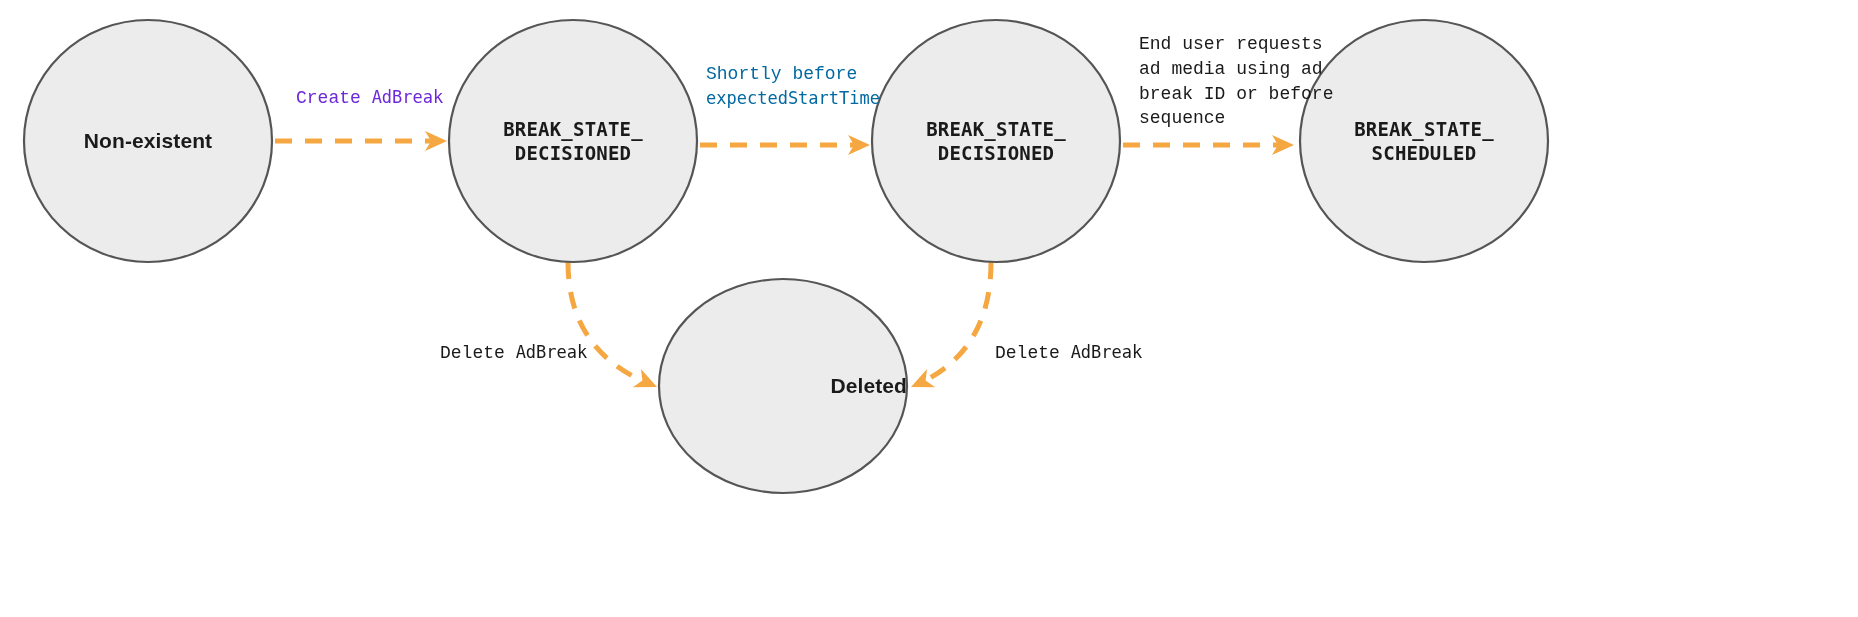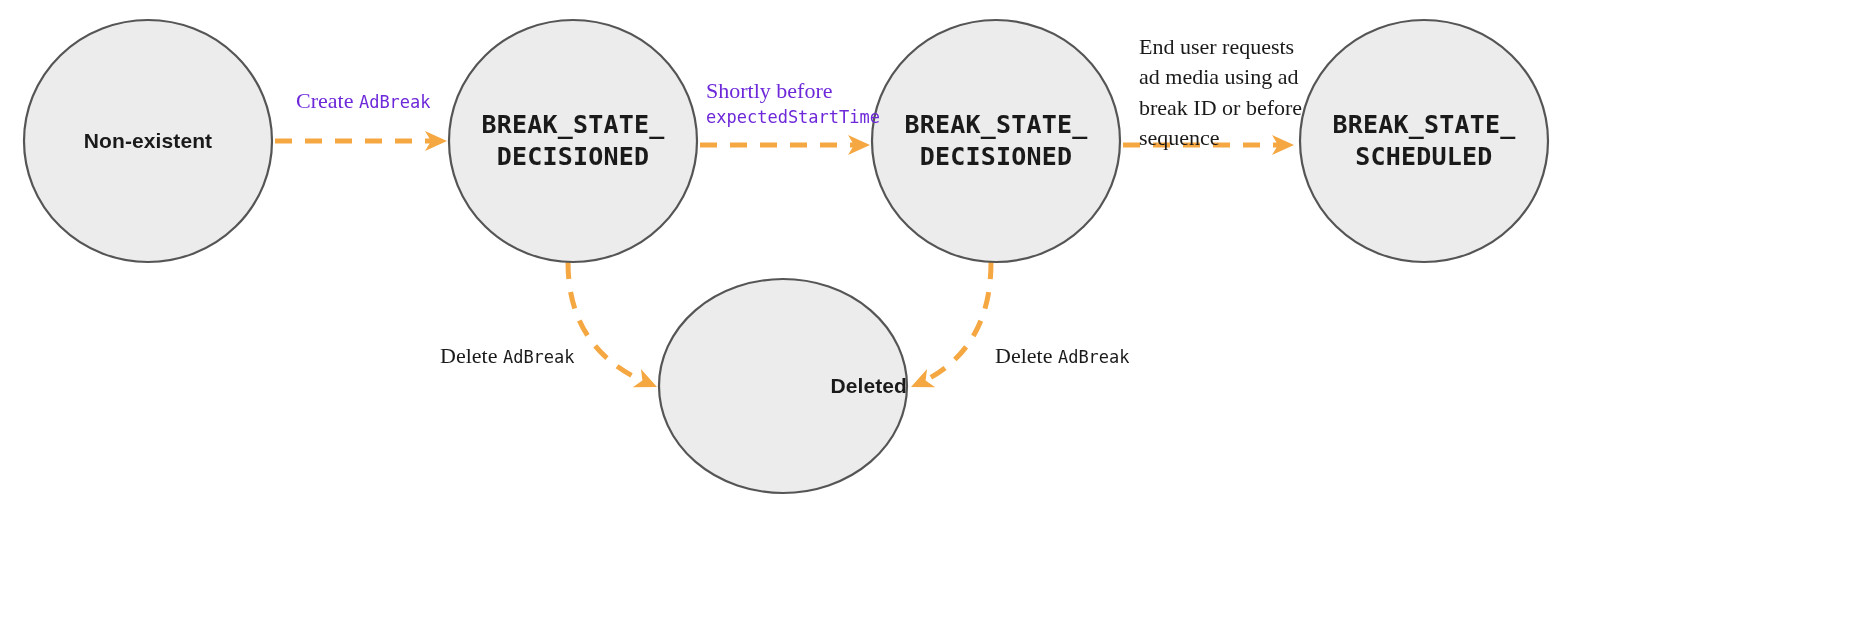--- a/index.html
+++ b/index.html
@@ -37,37 +37,37 @@
     pointer-events:none;
     white-space:pre;
   }
   .node-label.sans{
     font-family:"Liberation Sans", sans-serif;
     font-size:21px;
     letter-spacing:0.1px;
   }
   .node-label.mono{
     font-family:"DejaVu Sans Mono", monospace;
-    font-size:25px;
+    font-size:19px;
     letter-spacing:0.2px;
   }
   .edge-label{
     position:absolute;
     color:#1a1a1a;
     line-height:1.38;
     white-space:pre;
     pointer-events:none;
   }
   .edge-label .mono-part{
     font-family:"DejaVu Sans Mono", monospace;
     font-size:17px;
   }
   .edge-label .sans-part{
-    font-family:Liberation Serif, serif;
-    font-size:22px;
+    font-family:Liberation Mono, monospace;
+    font-size:18px;
   }
   .edge-path{
     fill:none;
     stroke-linecap:butt;
   }
 </style>
 </head>
 <body>
 
 <div id="diagram-root" style="background: rgb(255, 255, 255);">
@@ -96,19 +96,19 @@
 
   <div id="node-labels-layer">
       <div class="node-label sans" style="left: 24px; top: 20px; width: 248px; height: 242px; display: flex; flex-direction: column; align-items: center; justify-content: center; color: rgb(26, 26, 26);"><div>Non-existent</div></div>
       <div class="node-label mono" style="left: 449px; top: 20px; width: 248px; height: 242px; display: flex; flex-direction: column; align-items: center; justify-content: center; color: rgb(26, 26, 26);"><div>BREAK_STATE_</div><div>DECISIONED</div></div>
       <div class="node-label mono" style="left: 872px; top: 20px; width: 248px; height: 242px; display: flex; flex-direction: column; align-items: center; justify-content: center; color: rgb(26, 26, 26);"><div>BREAK_STATE_</div><div>DECISIONED</div></div>
       <div class="node-label mono" style="left: 1300px; top: 20px; width: 248px; height: 242px; display: flex; flex-direction: column; align-items: center; justify-content: center; color: rgb(26, 26, 26);"><div>BREAK_STATE_</div><div>SCHEDULED</div></div>
       <div class="node-label sans" style="left: 659px; top: 279px; width: 248px; height: 214px; display: flex; flex-direction: column; align-items: flex-end; justify-content: center; color: rgb(26, 26, 26);"><div>Deleted</div></div>
     </div>
   <div id="edge-labels-layer">
       <div class="edge-label" style="left: 296px; top: 86px; color: #6d28d9;"><div><span class="sans-part">Create </span><span class="mono-part">AdBreak</span></div></div>
-      <div class="edge-label" style="left: 706px; top: 76px; color: #6d28d9;"><div><span class="sans-part">Shortly before</span></div><div><span class="mono-part">expectedStartTime</span></div></div>
+      <div class="edge-label" style="left: 706px; top: 62px; color: #0369a1;"><div><span class="sans-part">Shortly before</span></div><div><span class="mono-part">expectedStartTime</span></div></div>
       <div class="edge-label" style="left: 1139px; top: 32px; color: rgb(26, 26, 26);"><div><span class="sans-part">End user requests</span></div><div><span class="sans-part">ad media using ad</span></div><div><span class="sans-part">break ID or before</span></div><div><span class="sans-part">sequence</span></div></div>
       <div class="edge-label" style="left: 440px; top: 341px; color: rgb(26, 26, 26);"><div><span class="sans-part">Delete </span><span class="mono-part">AdBreak</span></div></div>
       <div class="edge-label" style="left: 995px; top: 341px; color: rgb(26, 26, 26);"><div><span class="sans-part">Delete </span><span class="mono-part">AdBreak</span></div></div>
     </div>
 
 </div>
 
 </body></html>

